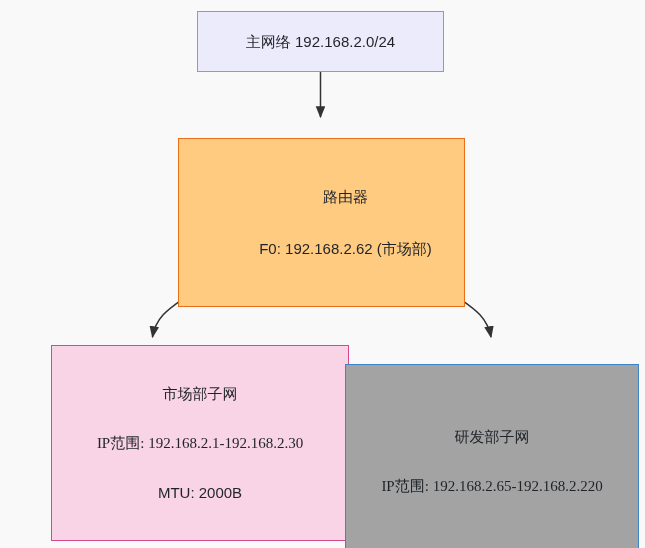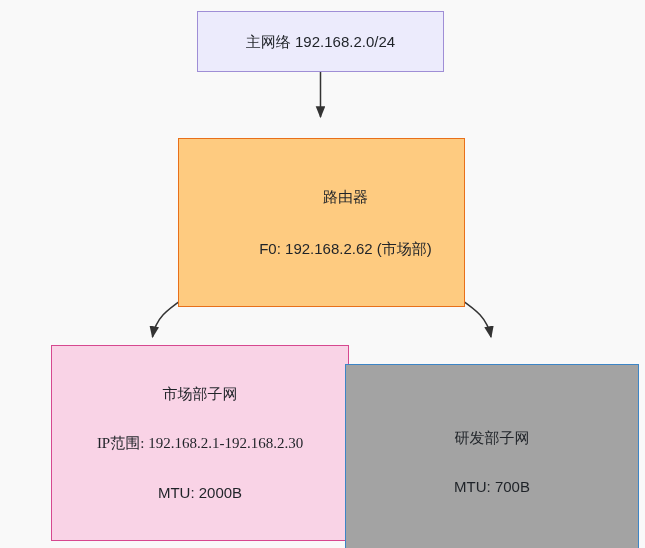--- a/index.html
+++ b/index.html
@@ -129,16 +129,16 @@
   </div>
 
   <div class="node" id="node-marketing-subnet">
     <span class="line">市场部子网</span>
     <span class="line wrapline">IP范围: 192.168.2.1-192.168.2.30</span>
     <span class="line">MTU: 2000B</span>
   </div>
 
   <div class="node" id="node-rd-subnet">
     <span class="line">研发部子网</span>
-    <span class="line">MTU: 700B</span>
+    <span class="line wrapline">IP范围: 192.168.2.65-192.168.2.220</span>
   </div>
 
 </div>
 
 </body></html>

